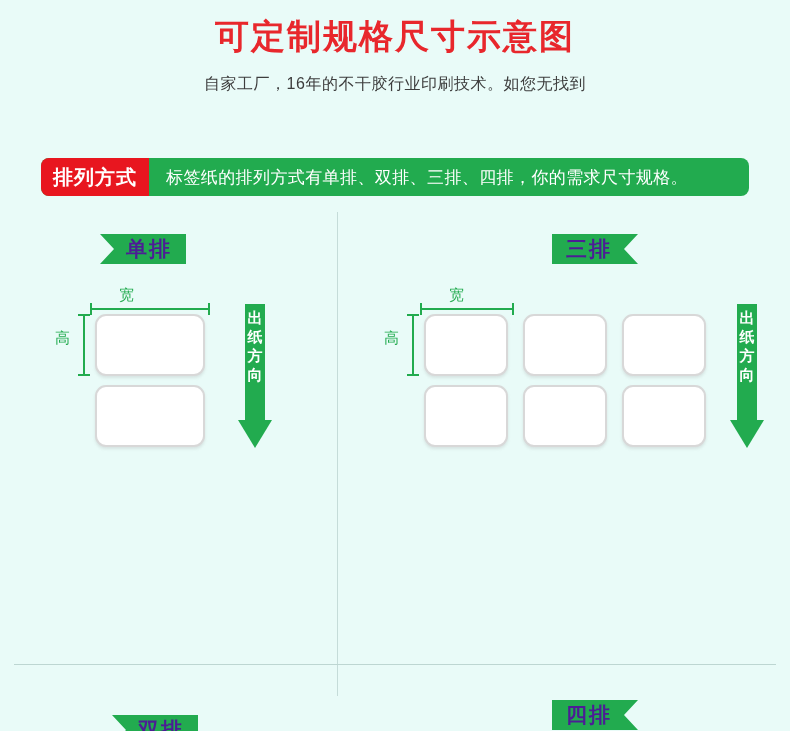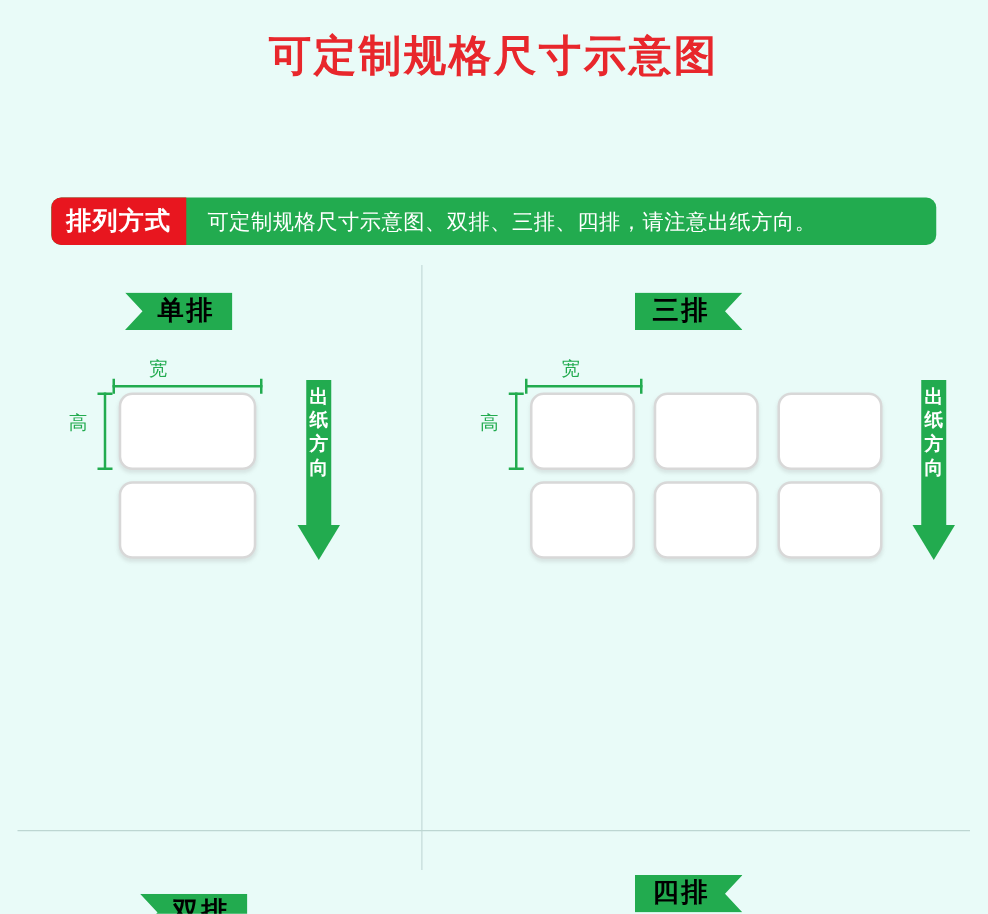--- a/index.html
+++ b/index.html
@@ -15,24 +15,23 @@
     position: relative;
   }
 
   
   .page-title {
     text-align: center;
     color: #e8272c;
     font-size: 34px;
     font-weight: bold;
     letter-spacing: 2px;
-    margin: 12px;
+    margin: 0;
     padding-top: 18px;
     line-height: 1.1;
-    font-family: Liberation Mono, monospace;
   }
   .subtitle {
     text-align: center;
     color: #3d3d3d;
     font-size: 16px;
     line-height: 25px;
     margin: 16px auto 0 auto;
     width: 540px;
     letter-spacing: 0.5px;
   }
@@ -99,35 +98,36 @@
   .quadrant { position: absolute; }
   .q-tl { left: 0;    top: 0;   width: 337px; height: 452px; }
   .q-tr { left: 338px; top: 0;   width: 452px; height: 452px; }
   .q-bl { left: 0;    top: 453px; width: 337px; height: 252px; }
   .q-br { left: 338px; top: 453px; width: 452px; height: 252px; }
 
   
   .ribbon {
     position: absolute;
     background: #22ab4f;
-    color: #000000;
+    color: #4c1d95;
     font-size: 21px;
     font-weight: bold;
     height: 30px;
     line-height: 30px;
     letter-spacing: 2px;
     text-align: center;
   }
   .ribbon-left {
     padding: 0 14px 0 26px;
     clip-path: polygon(0 0, 100% 0, 100% 100%, 0 100%, 14px 50%);
   }
   .ribbon-right {
     padding: 0 26px 0 14px;
     clip-path: polygon(0 0, 100% 0, calc(100% - 14px) 50%, 100% 100%, 0 100%);
+    margin-left: 44px;
   }
 
   
   .layout { position: absolute; }
 
   .label-box {
     position: absolute;
     background: #ffffff;
     border: 2px solid #d8d8d8;
     border-radius: 11px;
@@ -217,25 +217,26 @@
     letter-spacing: 0;
   }
   .arrow-text span { display: block; }
 </style>
 </head>
 <body>
 
 <h1 class="page-title">可定制规格尺寸示意图</h1>
 
 <div class="subtitle">
+  <span class="subtitle-line">自家工厂，16年的不干胶行业印刷技术。如您无找到</span>
 </div>
 
 <div class="banner">
   <div class="banner-tag">排列方式</div>
-  <div class="banner-text">可定制规格尺寸示意图、双排、三排、四排，请注意出纸方向。</div>
+  <div class="banner-text">标签纸的排列方式有单排、双排、三排、四排，你的需求尺寸规格。</div>
 </div>
 
 <div class="grid">
 
   <div class="v-divider"></div>
   <div class="h-divider"></div>
 
   <div class="quadrant q-tl">
     <div class="ribbon ribbon-left" style="left:100px; top:22px;">单排</div>
 

